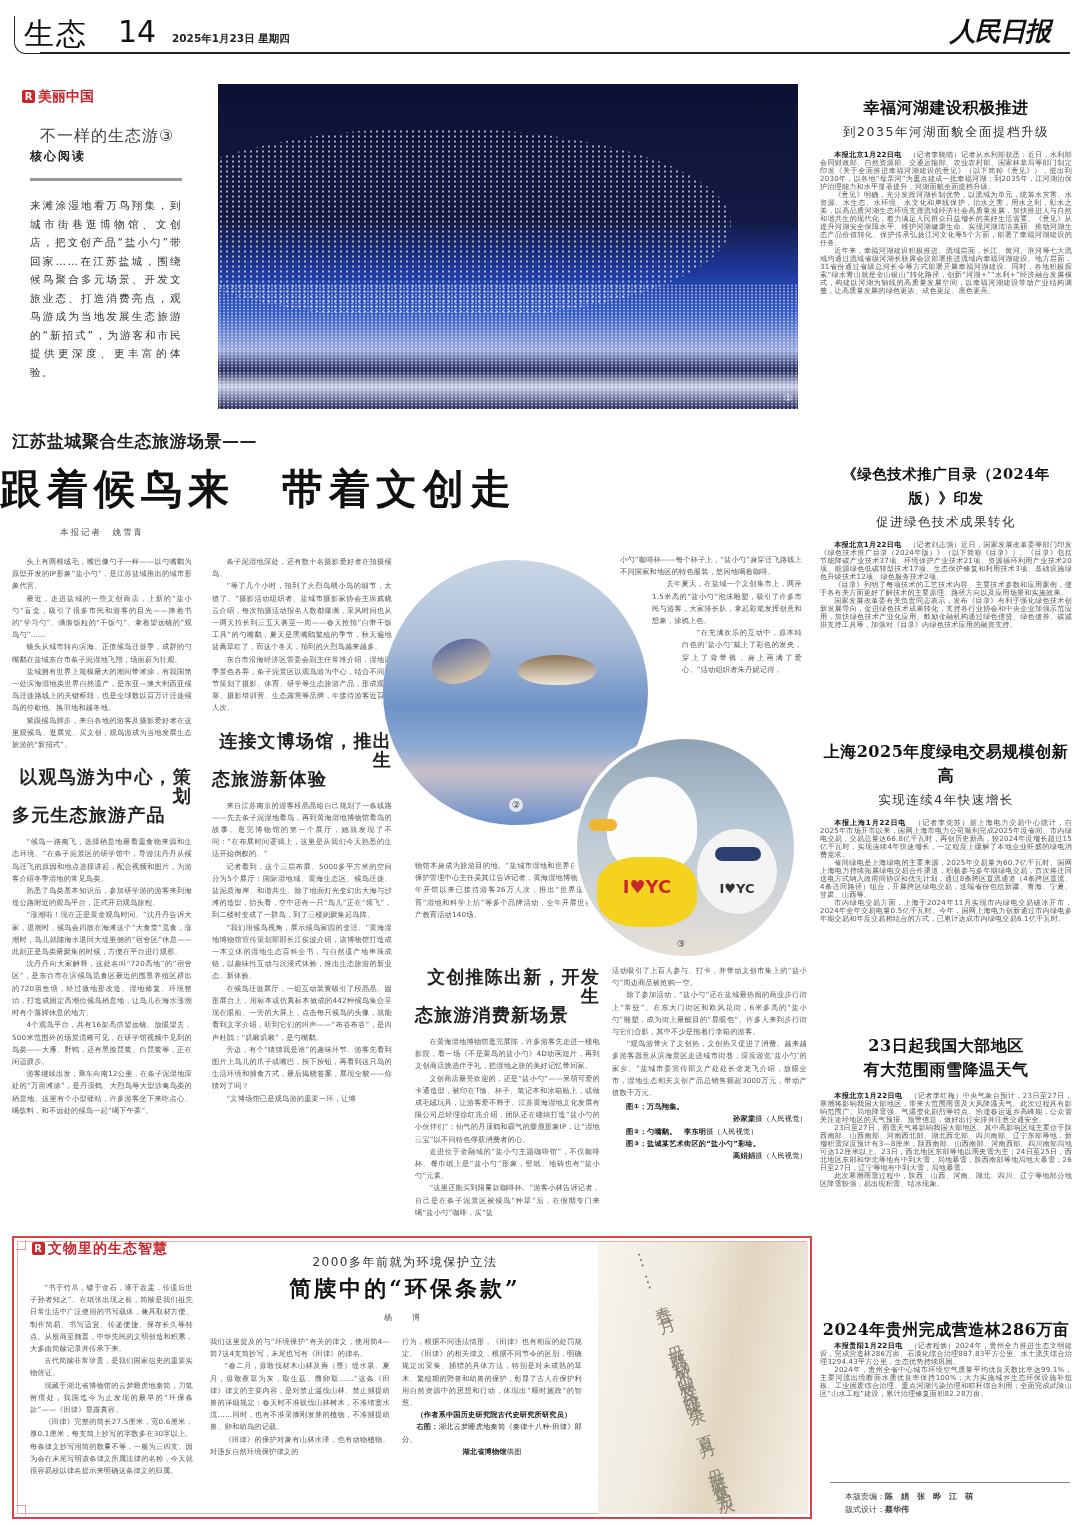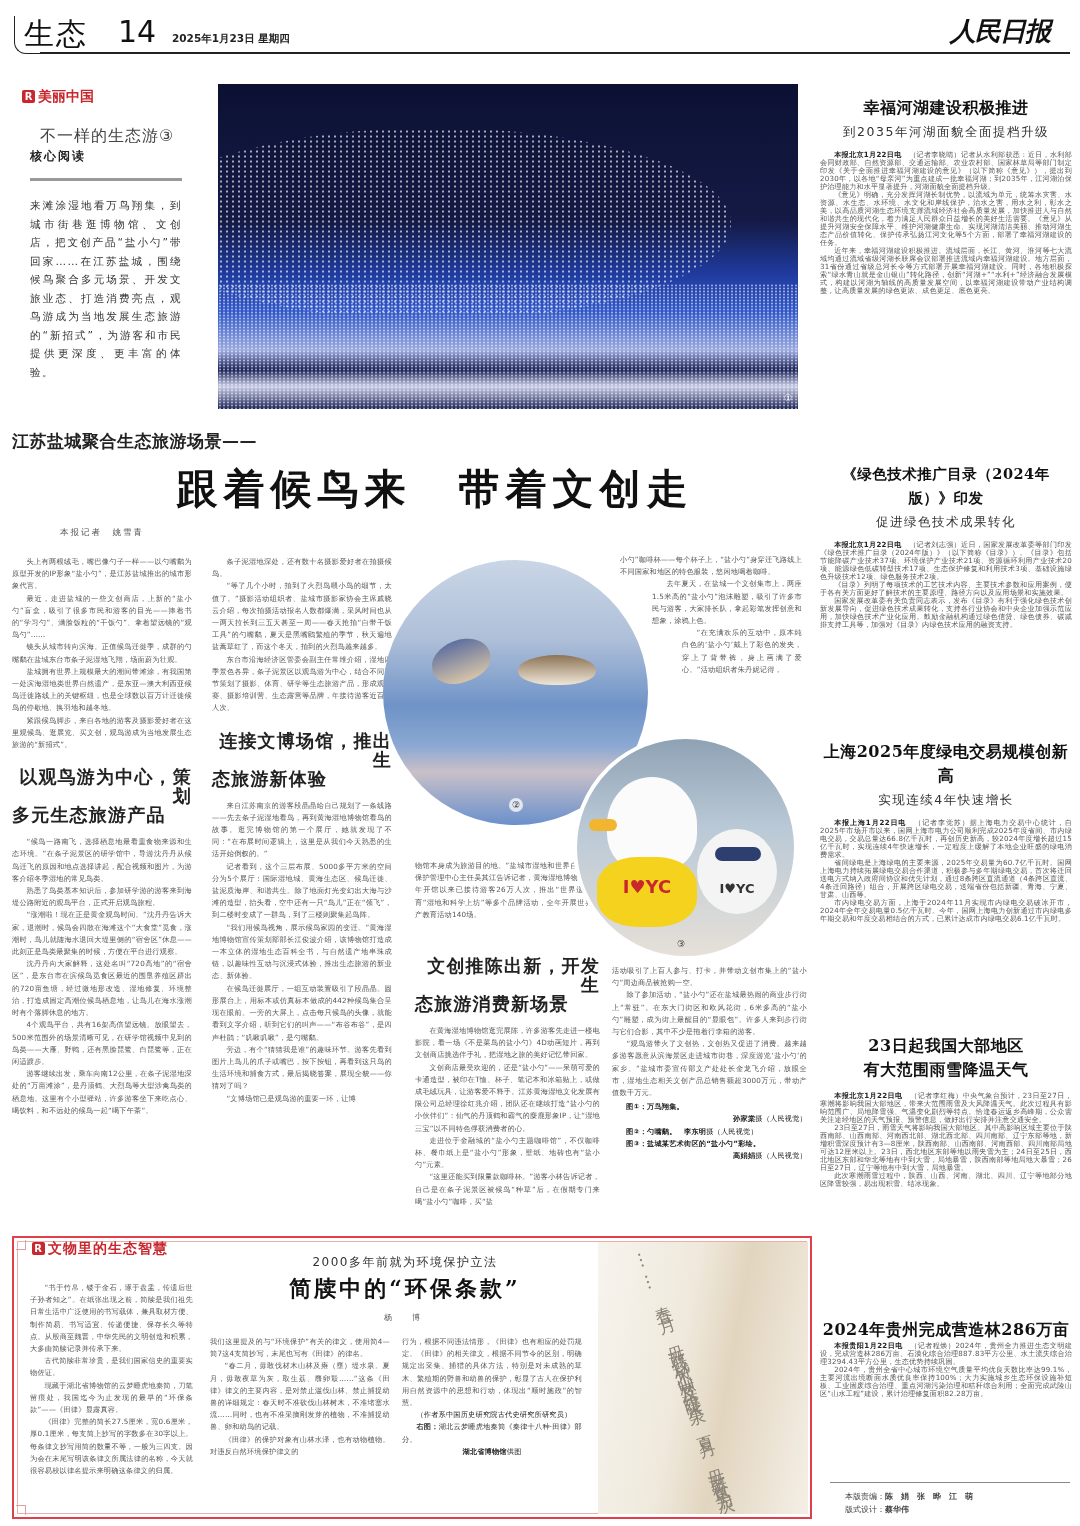--- a/index.html
+++ b/index.html
@@ -25,21 +25,21 @@
 #core-title{left:30px;top:148px;font-size:12px;font-weight:bold;color:#222;letter-spacing:2px}
 #core-rule{left:30px;top:178px;width:152px;height:3px;background:#999}
 #core-text{left:30px;top:196px;width:152px;font-size:10.6px;line-height:18.5px;color:#333;letter-spacing:1.4px;text-align:justify}
 
 #photo1{left:218px;top:84px;width:580px;height:325px;background:linear-gradient(180deg,#0c1133 0%,#141a45 42%,#1f3a9c 58%,#3057c8 70%,#9aa9e0 82%,#1c2358 88%,#c7cce6 93%,#1e2558 100%);overflow:hidden}
 #photo1 .flock{position:absolute;left:0;top:30px;width:540px;height:200px;background-image:radial-gradient(circle,rgba(255,255,255,0.85) 0.8px,transparent 1.4px);background-size:6px 5px;opacity:0.75;clip-path:ellipse(55% 48% at 40% 55%)}
 #photo1 .spark{position:absolute;left:0;top:200px;width:580px;height:125px;background-image:radial-gradient(circle,rgba(255,255,255,0.9) 0.7px,transparent 1.3px);background-size:4px 3px;opacity:0.6}
 #photo1-num{right:6px;bottom:6px;font-size:9px;color:#fff}
 
 #kicker{left:12px;top:430px;font-size:17px;color:#222;font-family:"DejaVu Serif",serif;font-weight:bold;letter-spacing:0.5px}
-#headline{left:0;top:462px;width:810px;text-align:center;font-size:41px;font-weight:bold;color:#111;letter-spacing:6px;padding-left:60px}
+#headline{left:0;top:462px;width:810px;text-align:left;font-size:41px;font-weight:bold;color:#111;letter-spacing:6px;}
 #byline{left:0;top:527px;width:810px;font-size:8.5px;color:#555;font-family:"DejaVu Serif",serif;padding-left:60px;letter-spacing:2px}
 
 #col1{left:12px;top:556px;width:180px}
 #col2{left:212px;top:556px;width:180px}
 #col4{left:612px;top:554px;width:190px}
 .subhead{font-size:18px;font-weight:bold;color:#222;line-height:19px;letter-spacing:1.2px;margin:16px 0 12px}
 .subhead .first{display:block;text-align:right}
 #col3a{left:415px;top:860px;width:185px}
 #col3b{left:415px;top:955px;width:185px}
 #col4b{left:612px;top:965px;width:195px}
@@ -143,21 +143,21 @@
 <div id="photo2" class="abs">
   <div class="bird" style="left:48px;top:80px;width:60px;height:42px;background:linear-gradient(180deg,#5f6f9f,#d6c4a8);transform:rotate(-20deg)"></div>
   <div class="bird" style="left:135px;top:95px;width:78px;height:30px;background:linear-gradient(180deg,#8c7355,#efe6d8)"></div>
   <div id="photo2-num" class="abs">②</div>
 </div>
 
 <div id="col3a" class="abs body-text">
   <p style="text-indent:0">物馆本身成为旅游目的地。”盐城市湿地和世界自然遗产保护管理中心主任吴其江告诉记者，黄海湿地博物馆自去年开馆以来已接待游客26万人次，推出“世界遗产教育”湿地和科学上坊”等多个品牌活动，全年开展世界遗产教育活动140场。</p>
 </div>
 <div id="col3b" class="abs body-text">
-  <div class="subhead" style="margin-top:1px">
+  <div class="subhead" style="margin-top:12px">
     <span class="first">文创推陈出新，开发生</span>
     <span>态旅游消费新场景</span>
   </div>
   <p>在黄海湿地博物馆逛完展陈，许多游客先走进一楼电影院，看一场《不是菜鸟的盐小勺》4D动画短片，再到文创商店挑选伴手礼，把湿地之旅的美好记忆带回家。</p>
   <p>文创商店最受欢迎的，还是“盐小勺”——呆萌可爱的卡通造型，被印在T恤、杯子、笔记本和冰箱贴上，或做成毛绒玩具，让游客爱不释手。江苏黄海湿地文化发展有限公司总经理徐红兆介绍，团队还在继续打造“盐小勺的小伙伴们”：仙气的丹顶鹤和霸气的麋鹿形象IP，让“湿地三宝”以不同特色俘获消费者的心。</p>
   <p>走进位于金融城的“盐小勺主题咖啡馆”，不仅咖啡杯、餐巾纸上是“盐小勺”形象，壁纸、地砖也有“盐小勺”元素。</p>
   <p>“这里还能买到限量款咖啡杯。”游客小林告诉记者，自己是在条子泥景区被候鸟“种草”后，在假期专门来喝“盐小勺”咖啡，买“盐</p>
 </div>
 
 <div id="col4" class="abs body-text">
@@ -256,19 +256,19 @@
 <div id="box-kicker" class="abs">2000多年前就为环境保护立法</div>
 <div id="box-headline" class="abs">简牍中的“环保条款”</div>
 <div id="box-byline" class="abs">杨　博</div>
 <div id="box-col2" class="abs body-text">
   <p style="text-indent:0">我们这里提及的与“环境保护”有关的律文，使用简4—简7这4支简抄写，末尾也写有《田律》的律名。</p>
   <p>“春二月，毋敢伐材木山林及雍（壅）堤水泉。夏月，毋敢夜草为灰，取生荔、麛卵鷇……”这条《田律》律文的主要内容，是对禁止滥伐山林、禁止捕捉幼兽的详细规定：春天时不准砍伐山林树木，不准堵塞水流……同时，也有不准采摘刚发芽的植物，不准捕捉幼兽、卵和幼鸟的记载。</p>
   <p>《田律》的保护对象有山林水泽，也有动物植物。对违反自然环境保护律文的</p>
 </div>
 <div id="box-col3" class="abs body-text">
   <p style="text-indent:0">行为，根据不同违法情形，《田律》也有相应的处罚规定。《田律》的相关律文，根据不同节令的区别，明确规定出采集、捕猎的具体方法，特别是对未成熟的草木、繁殖期的野兽和幼兽的保护，彰显了古人在保护利用自然资源中的思想和行动，体现出“顺时施政”的智慧。</p>
-  <p style="color:#222;font-weight:normal">（作者系中国历史研究院古代史研究所研究员）</p>
+  <p style="color:#222;font-weight:bold">（作者系中国历史研究院古代史研究所研究员）</p>
   <p style="margin-top:0;color:#333"><b>右图：</b><span>湖北云梦睡虎地秦简《秦律十八种·田律》部分。</span></p>
   <div style="text-align:center;color:#222"><b>湖北省博物馆</b><span>供图</span></div>
 </div>
 <div id="bamboo" class="abs">
   <div id="bamboo-text" class="abs">……春二月，毋敢伐材木山林及雍隄水泉。夏月，毋敢夜草为灰，取生荔</div>
 </div>
 
 </body></html>

